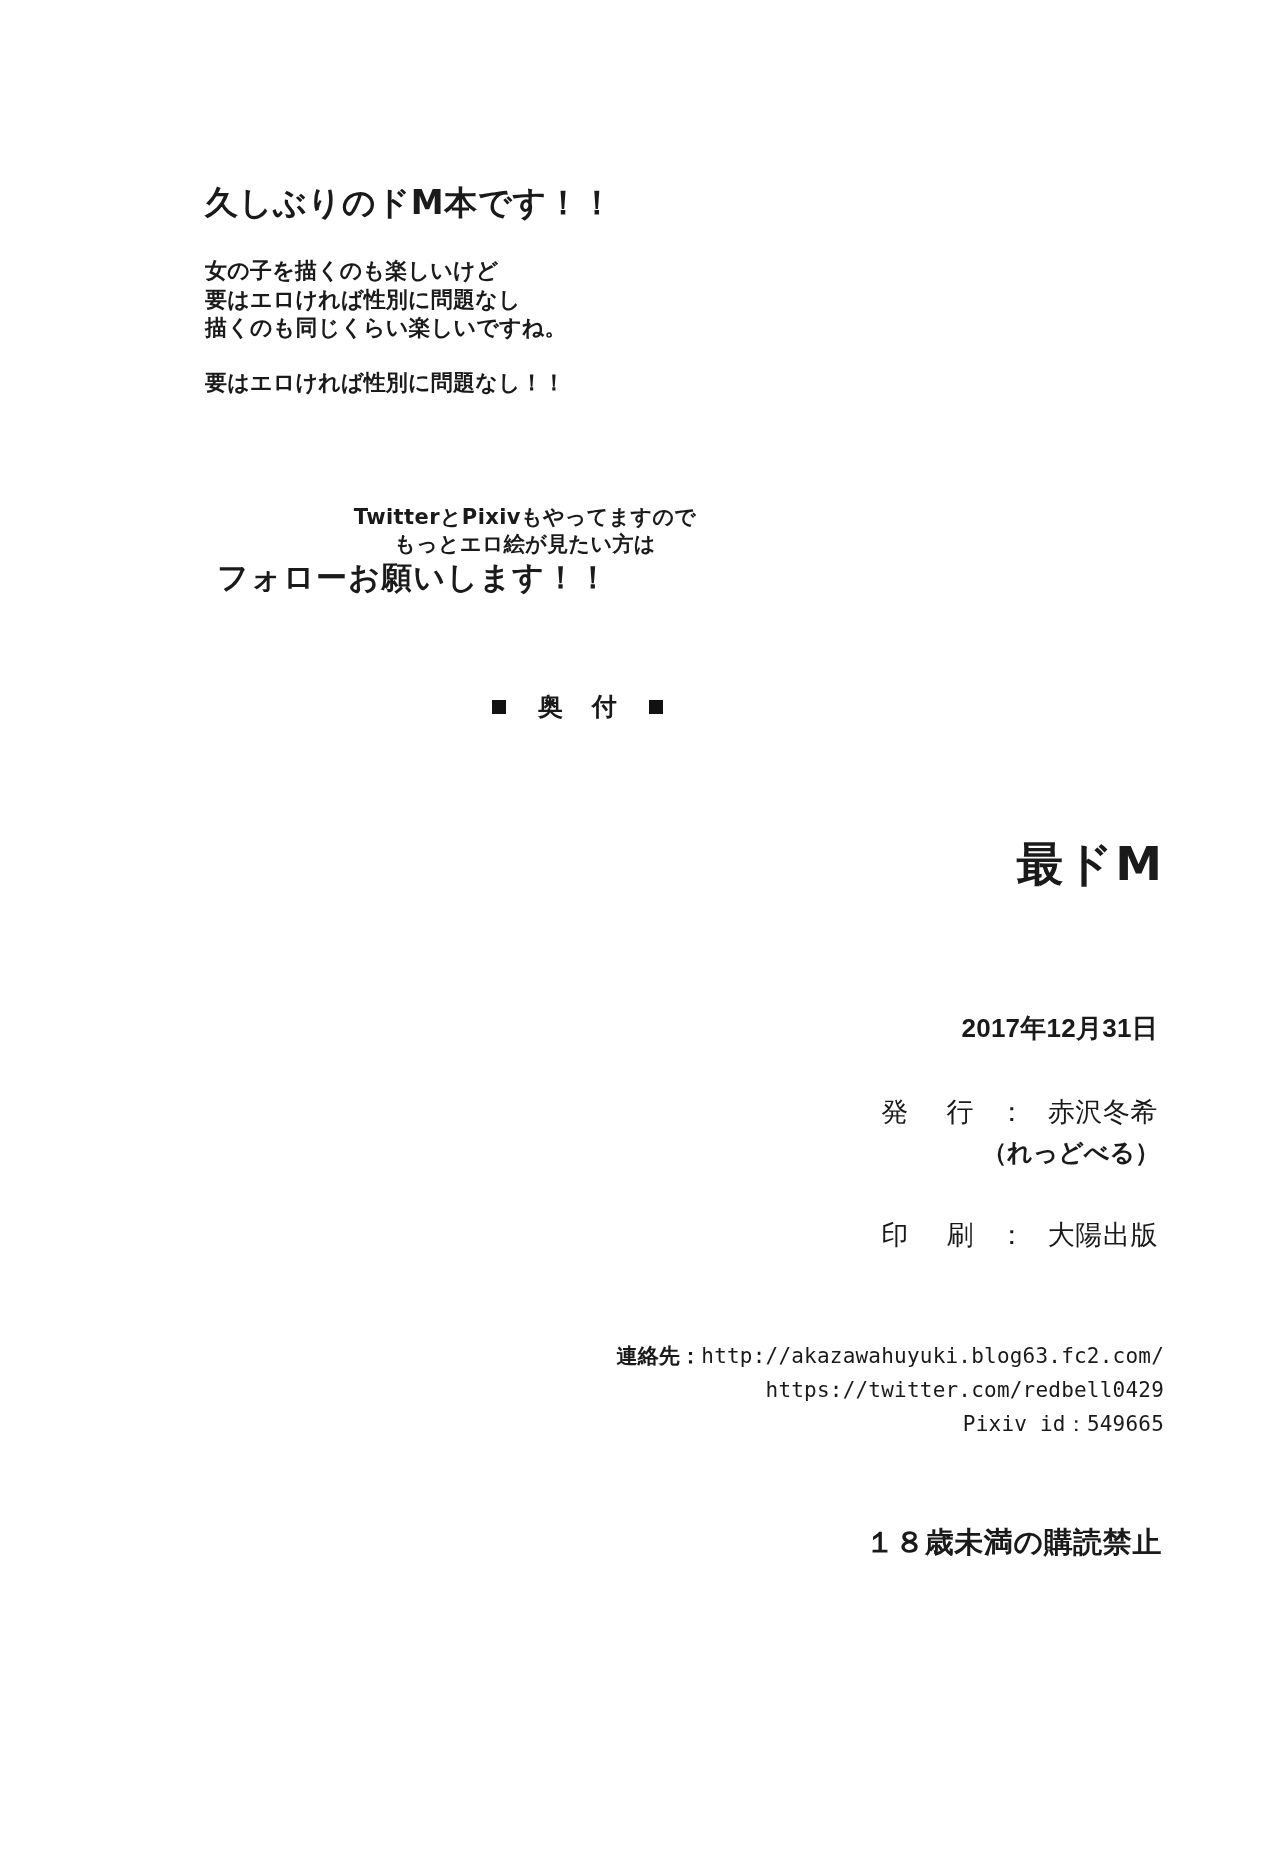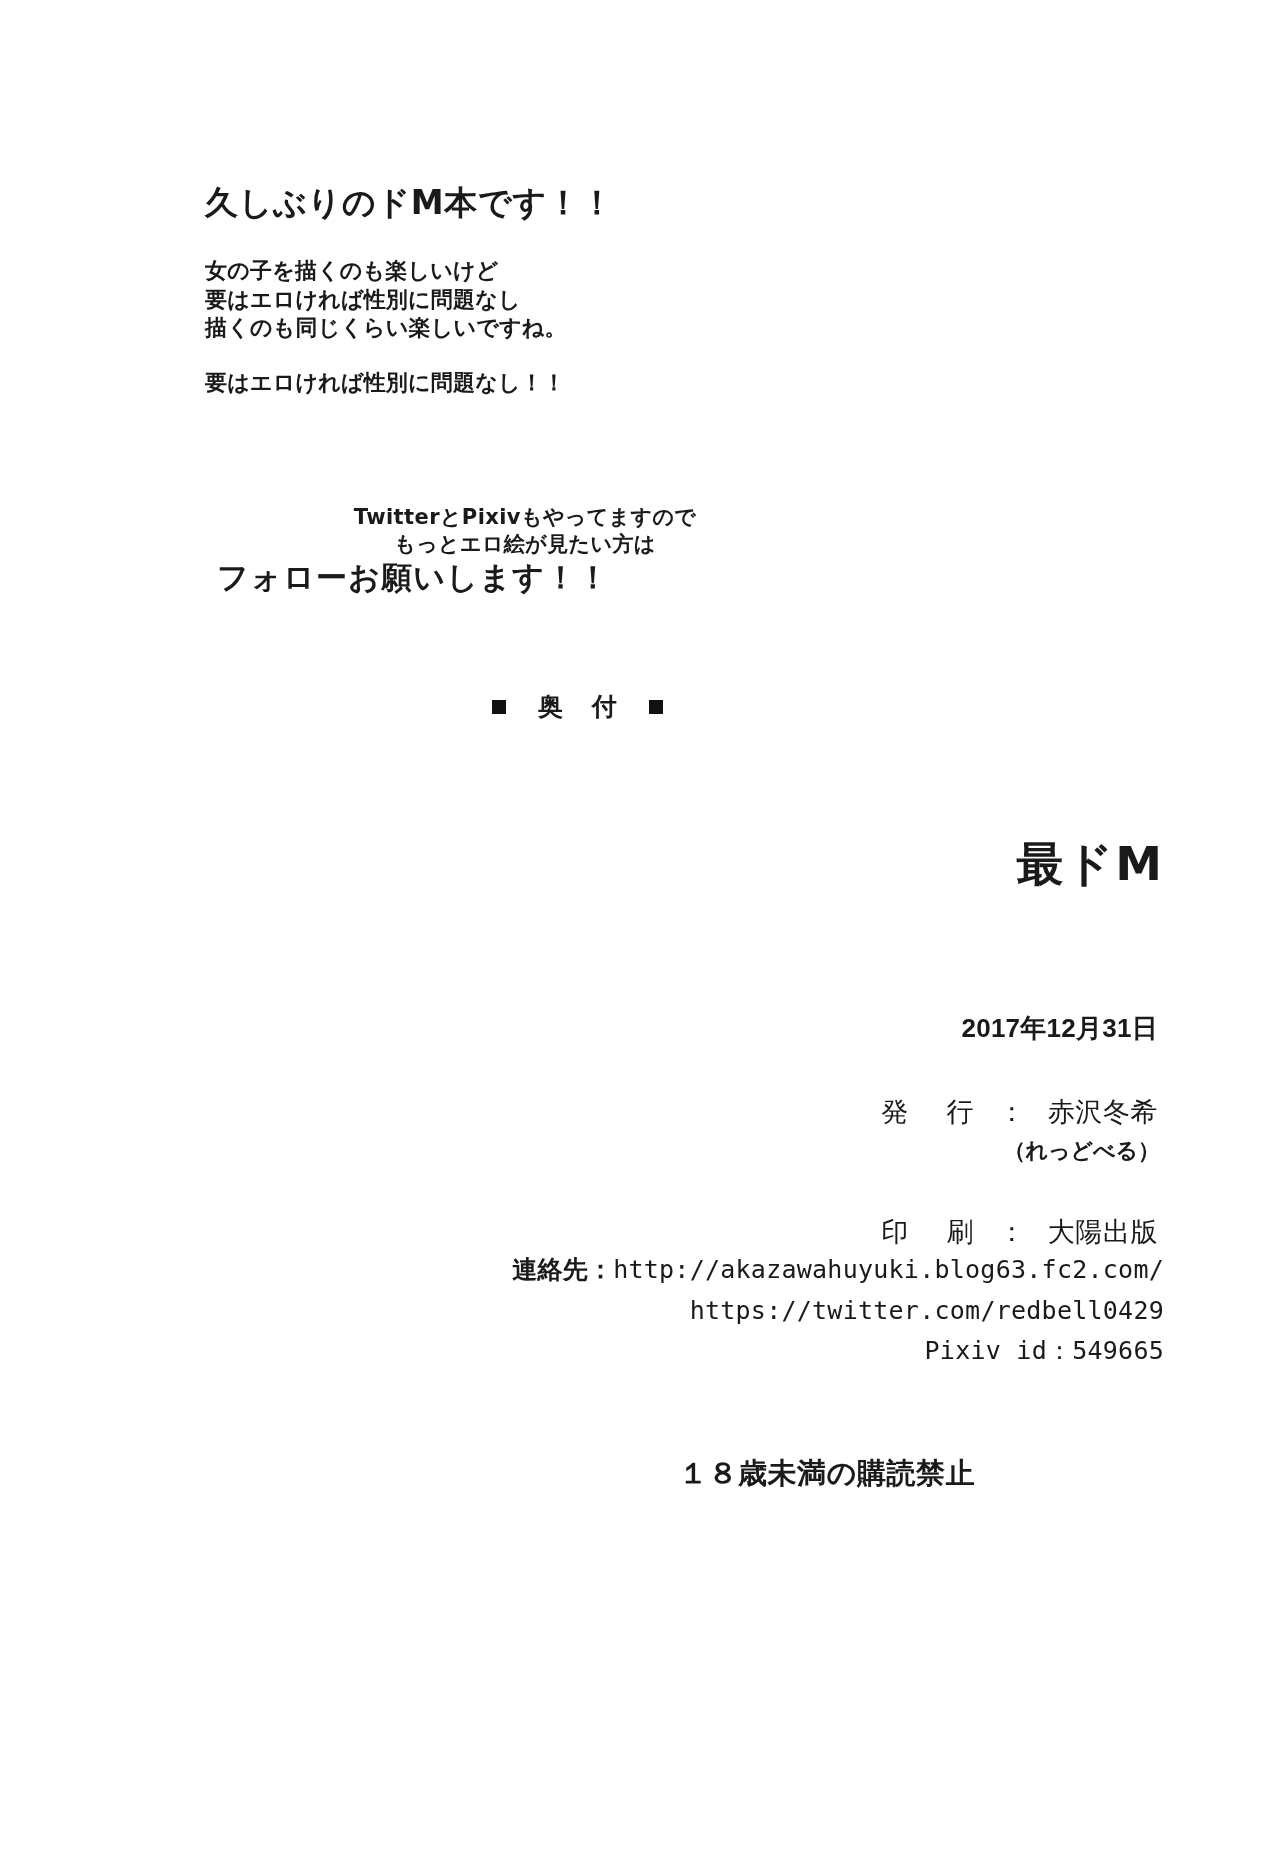--- a/index.html
+++ b/index.html
@@ -123,46 +123,46 @@
   .credit-line .sp {
     letter-spacing: 0.55em;
     padding-left: 0.55em;
   }
   .credit-line .colon {
     padding: 0 22px 0 10px;
   }
   .credit-sub {
     font-family: "DejaVu Sans", sans-serif;
     font-weight: bold;
-    font-size: 22px;
+    font-size: 25px;
     margin: 6px 0 0 0;
     padding-right: 32px;
   }
   .credit-line.print {
     margin-top: 48px;
   }
   .contact {
+    margin-top: 86px;
     padding-right: 28px;
     font-family: "DejaVu Sans Mono", monospace;
-    font-size: 25px;
+    font-size: 21px;
     line-height: 1.62;
     letter-spacing: 0.01em;
   }
   .contact .jp {
     font-family: "DejaVu Sans", sans-serif;
     font-weight: bold;
   }
   .age-warning {
     margin-top: 82px;
     padding-right: 30px;
     font-family: "DejaVu Sans", sans-serif;
     font-weight: bold;
     font-size: 29px;
     letter-spacing: 0.02em;
-    text-align: center;
   }
 </style>
 </head>
 <body>
 
 <section class="afterword">
   <h1 class="afterword-heading">久しぶりのドM本です！！</h1>
 
   <p class="afterword-para">女の子を描くのも楽しいけど</p>
   <p class="afterword-para">要はエロければ性別に問題なし</p>

